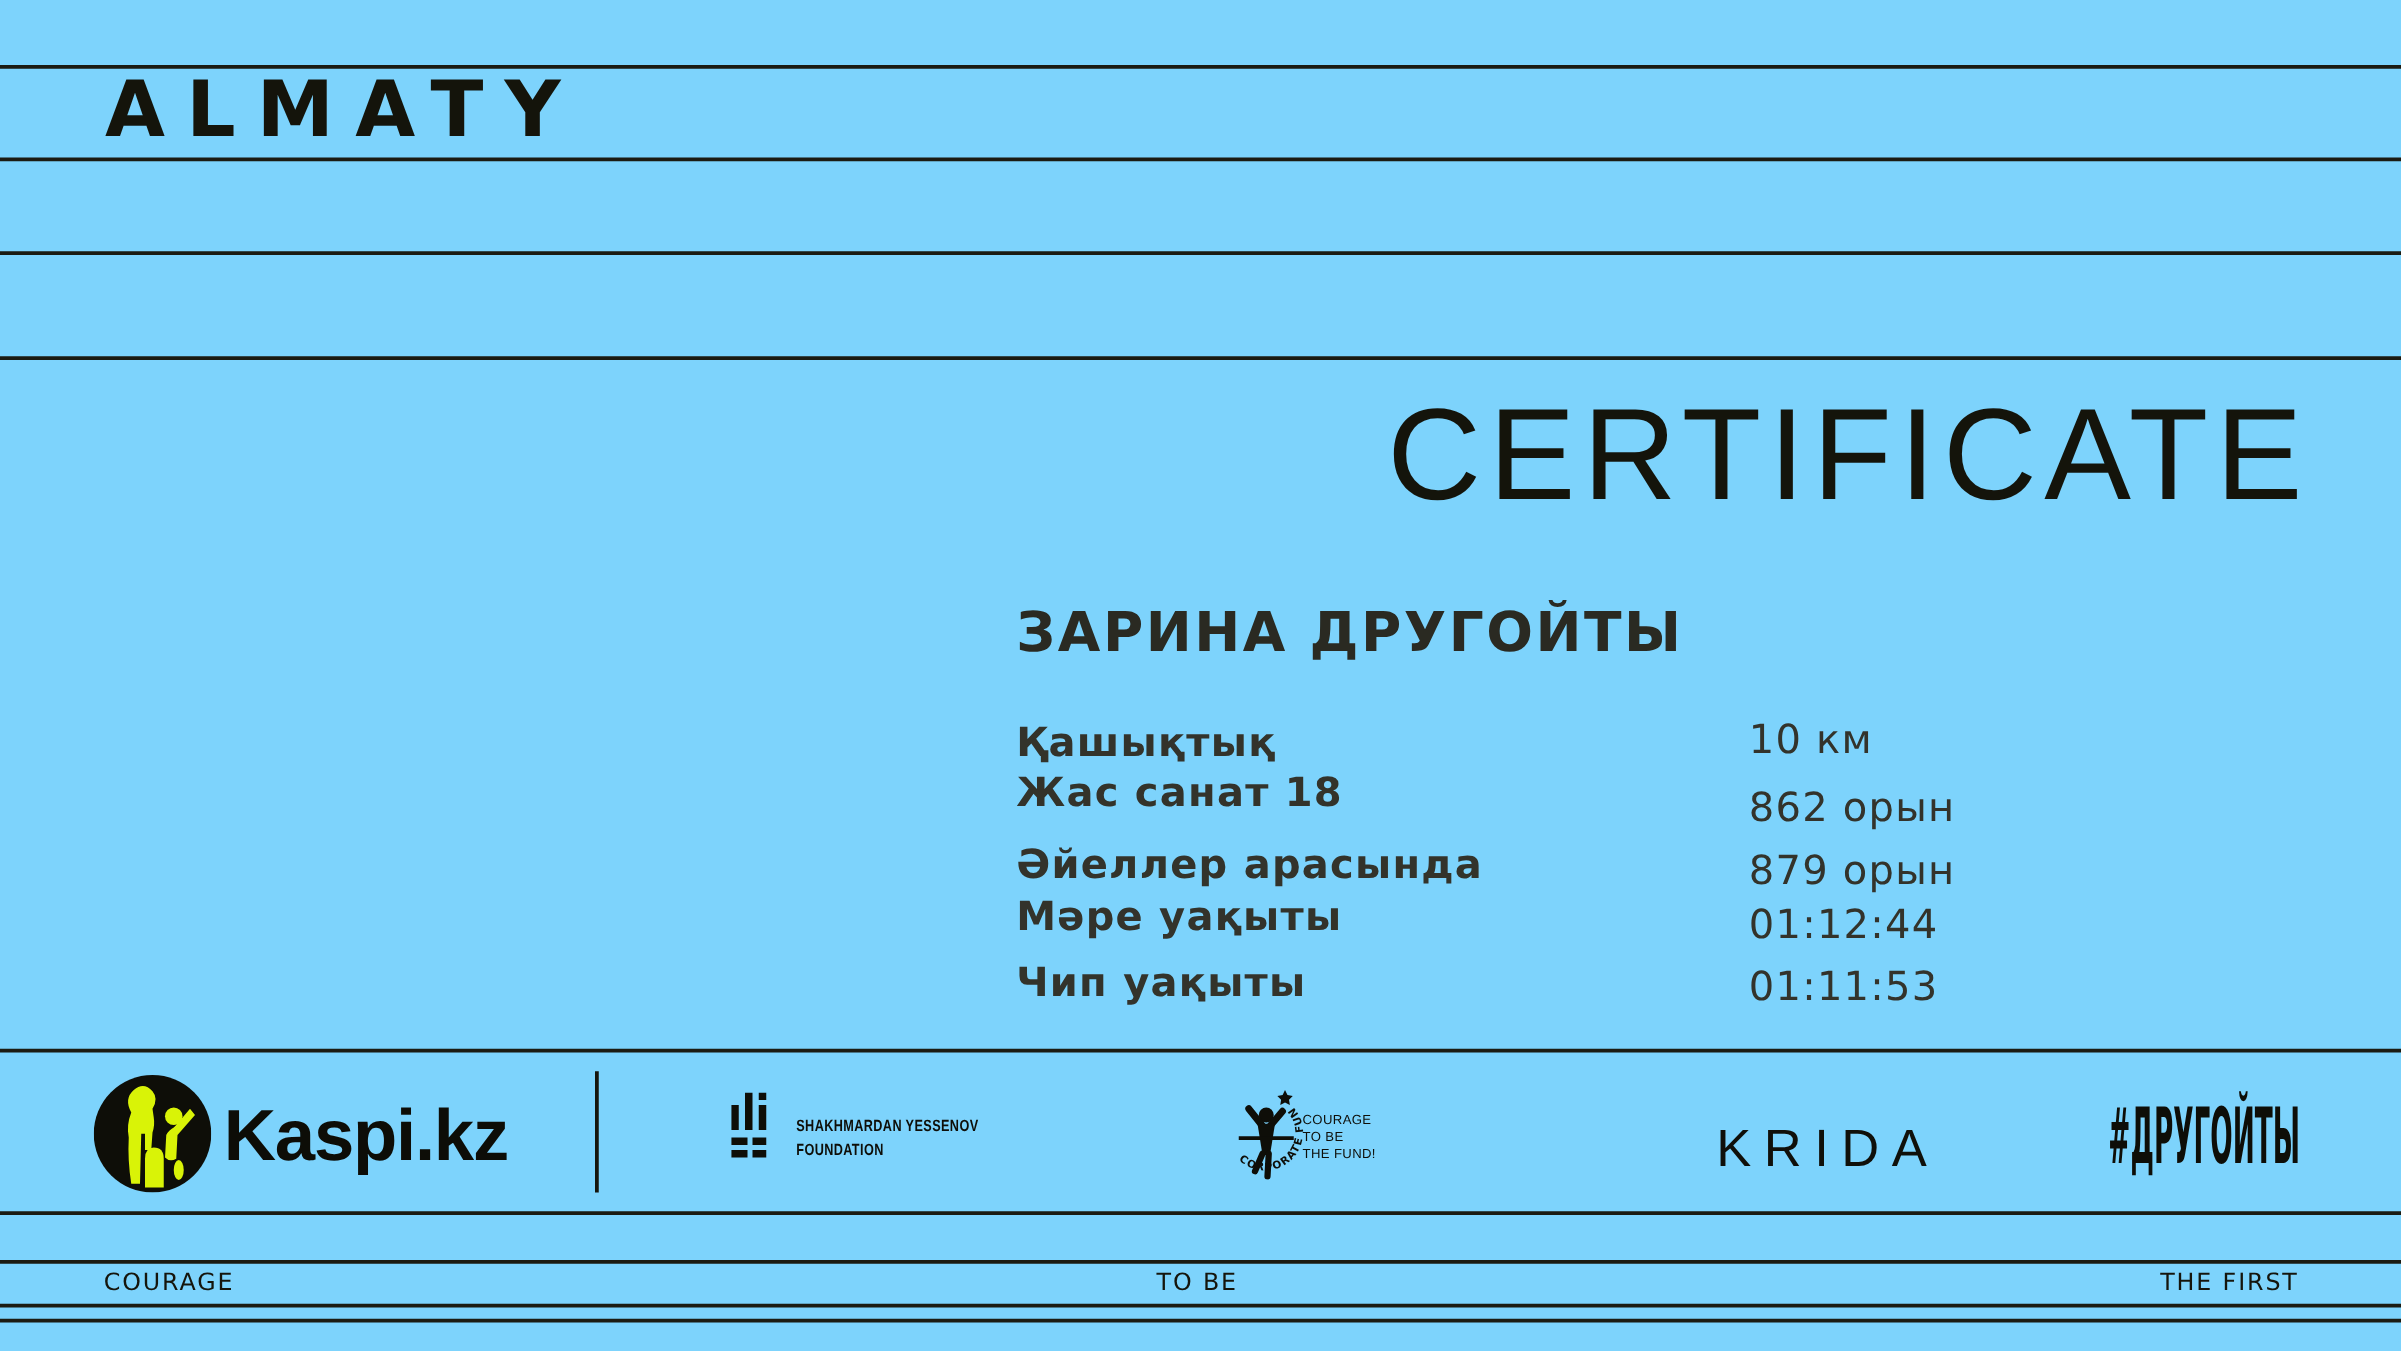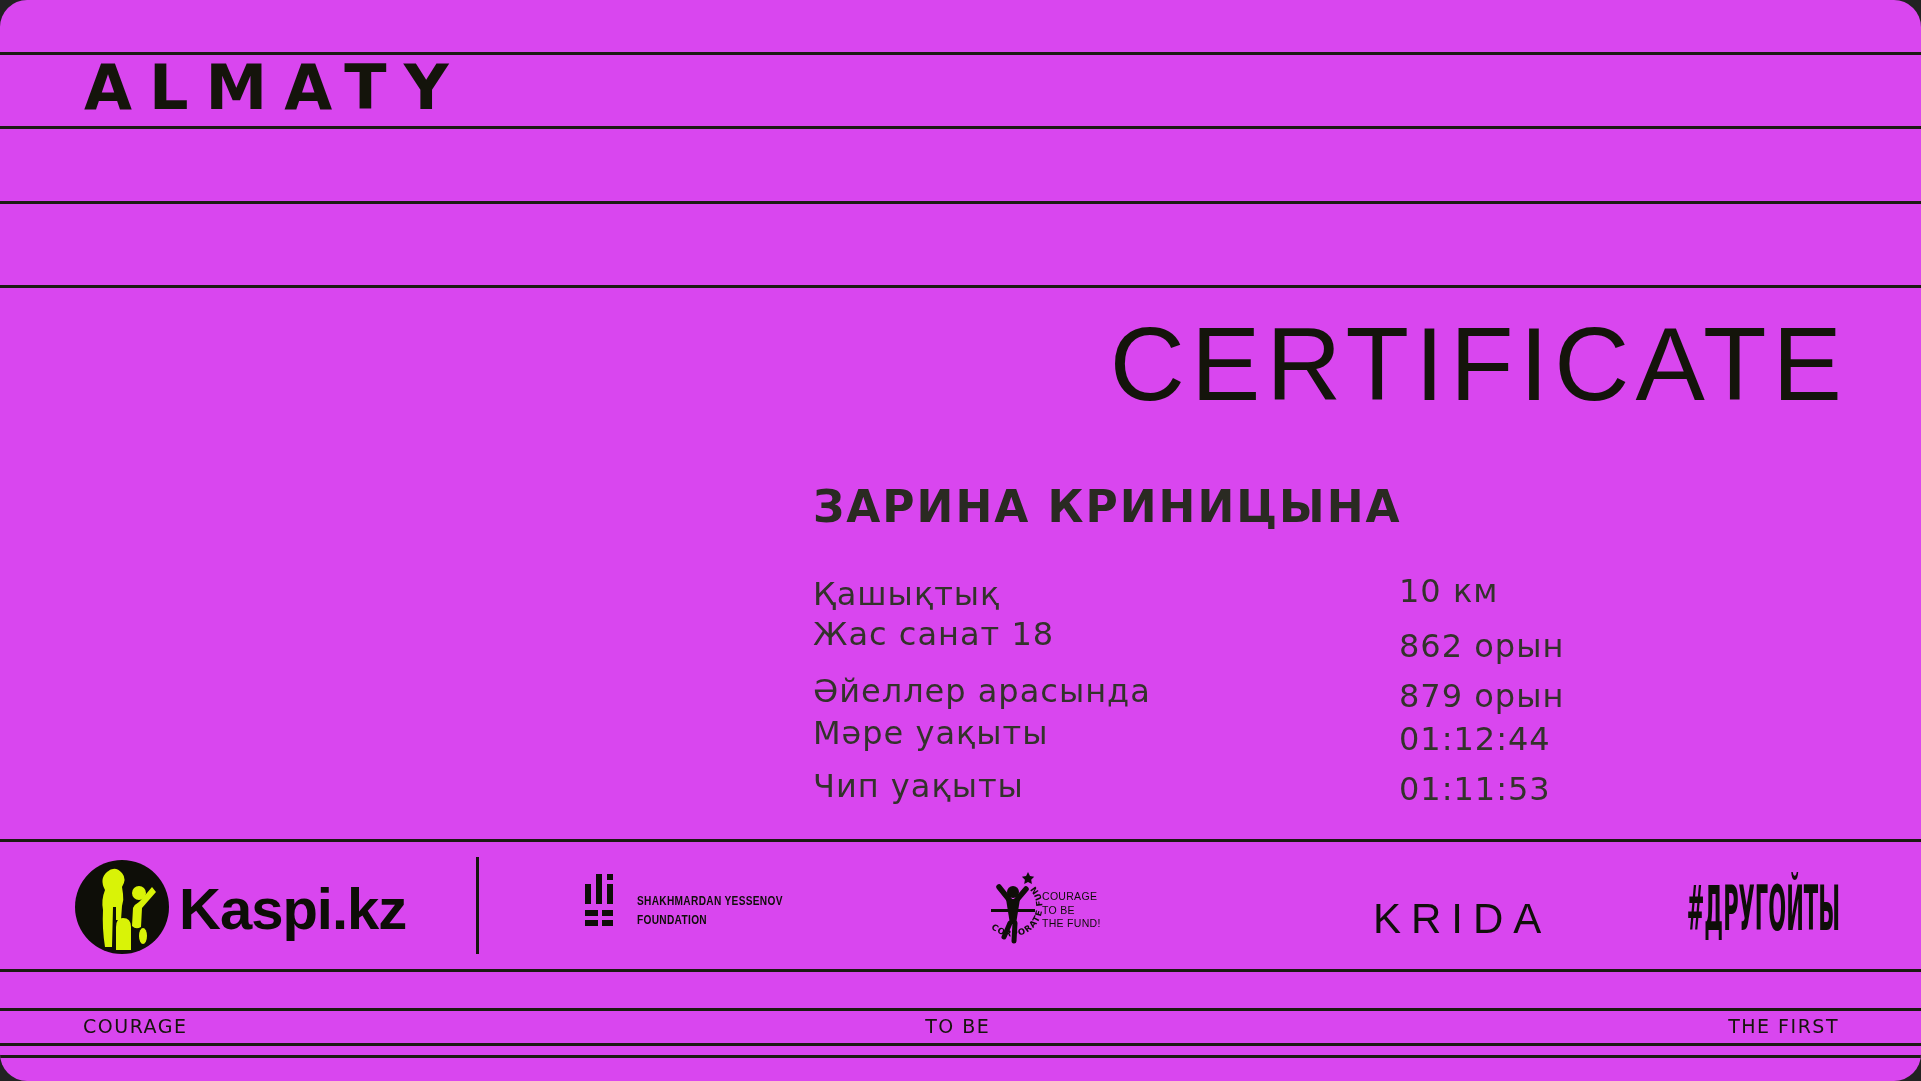--- a/index.html
+++ b/index.html
@@ -1,31 +1,30 @@
 <!DOCTYPE html>
 <html><head>
 <meta charset="utf-8">
 <style>
   html,body{margin:0;padding:0;background:#222;}
   .stage{
     position:relative;width:1921px;height:1081px;overflow:hidden;
-    background:#d946ef;color:#15150C;
+    background:#7dd3fc;color:#15150C;
     font-family:"DejaVu Sans",sans-serif;
-    border-radius:27px;
   }
   .line{position:absolute;left:0;right:0;height:3px;background:#1B1B12;}
 
   .almaty{position:absolute;left:84px;top:57px;font:700 62px/1 "DejaVu Sans",sans-serif;letter-spacing:17px;color:#14140B;white-space:nowrap;}
   .marathon{position:absolute;right:72px;top:132px;font:700 62px/1 "DejaVu Sans",sans-serif;letter-spacing:17px;color:#14140B;white-space:nowrap;}
   .est{position:absolute;right:76px;top:229px;font:400 28px/1 "DejaVu Sans",sans-serif;letter-spacing:3px;color:#1B1B10;white-space:nowrap;}
   .certificate{position:absolute;right:73px;top:312px;font:400 104px/1 "Liberation Sans",sans-serif;letter-spacing:6px;color:#14140B;white-space:nowrap;}
   .name{position:absolute;left:813px;top:485px;font:700 44px/1 "DejaVu Sans",sans-serif;letter-spacing:2px;color:#2A2A22;white-space:nowrap;}
 
   .rlabel,.rvalue{position:absolute;font:400 32px/1 "DejaVu Sans",sans-serif;letter-spacing:1px;color:#33332B;white-space:nowrap;}
-  .rlabel{left:813px;} .rvalue{left:1399px;}
+  .rlabel{left:813px;font-weight:bold;} .rvalue{left:1399px;}
   .lr1{top:578px}.lr2{top:618px}.lr3{top:675px}.lr4{top:717px}.lr5{top:770px}
   .vr1{top:575px}.vr2{top:630px}.vr3{top:680px}.vr4{top:723px}.vr5{top:773px}
 
   .kaspi-icon{position:absolute;left:75px;top:860px;width:94px;height:94px;}
   .kaspi-word{position:absolute;left:179px;top:880px;font:700 58px/1 "Liberation Sans",sans-serif;letter-spacing:-1px;color:#0D0D07;white-space:nowrap;}
   .vdivider{position:absolute;left:476px;top:857px;width:3px;height:97px;background:#15150C;}
   .yessenov-icon{position:absolute;left:585px;top:874px;width:30px;height:53px;}
   .yessenov-text{position:absolute;left:637px;top:891px;font:700 13px/19px "Liberation Sans",sans-serif;letter-spacing:.4px;color:#0E0E08;transform:scaleX(.78);transform-origin:0 0;white-space:nowrap;}
   .yessenov-text span{display:block;}
   .fund-icon{position:absolute;left:978px;top:864px;width:68px;height:86px;}
@@ -48,21 +47,21 @@
   <div class="line" style="top:285px"></div>
   <div class="line" style="top:839px"></div>
   <div class="line" style="top:969px"></div>
   <div class="line" style="top:1008px"></div>
   <div class="line" style="top:1043px"></div>
   <div class="line" style="top:1055px"></div>
 
   <div class="almaty">ALMATY</div>
 
   <div class="certificate">CERTIFICATE</div>
-  <div class="name">ЗАРИНА КРИНИЦЫНА</div>
+  <div class="name">ЗАРИНА ДРУГОЙТЫ</div>
 
   <div>
     <span class="rlabel lr1">Қашықтық</span>
     <span class="rvalue vr1">10 км</span>
     <span class="rlabel lr2">Жас санат 18</span>
     <span class="rvalue vr2">862 орын</span>
     <span class="rlabel lr3">Әйеллер арасында</span>
     <span class="rvalue vr3">879 орын</span>
     <span class="rlabel lr4">Мәре уақыты</span>
     <span class="rvalue vr4">01:12:44</span>

